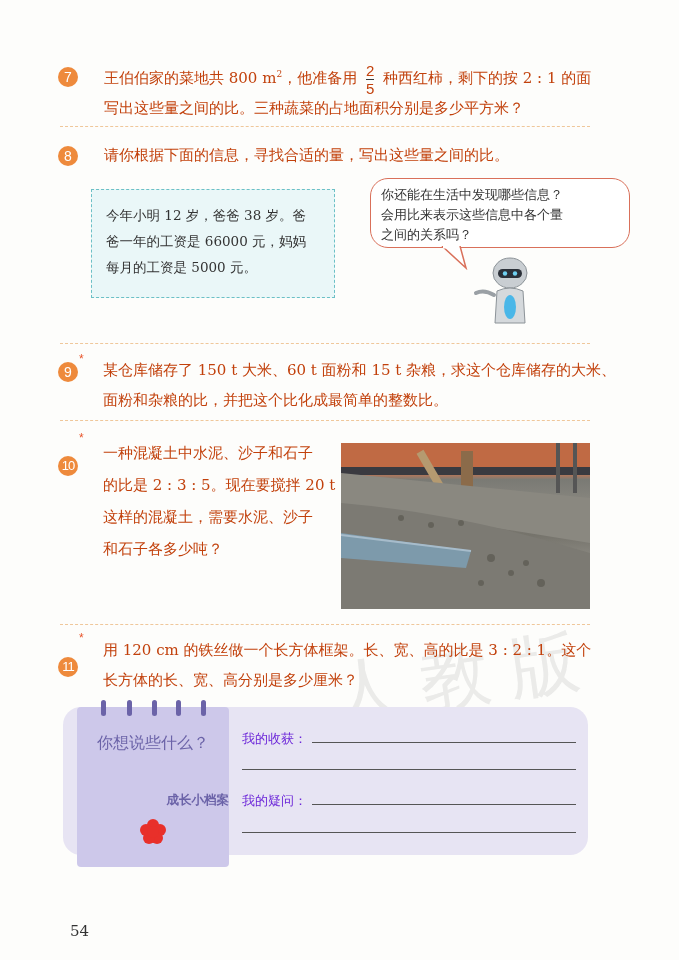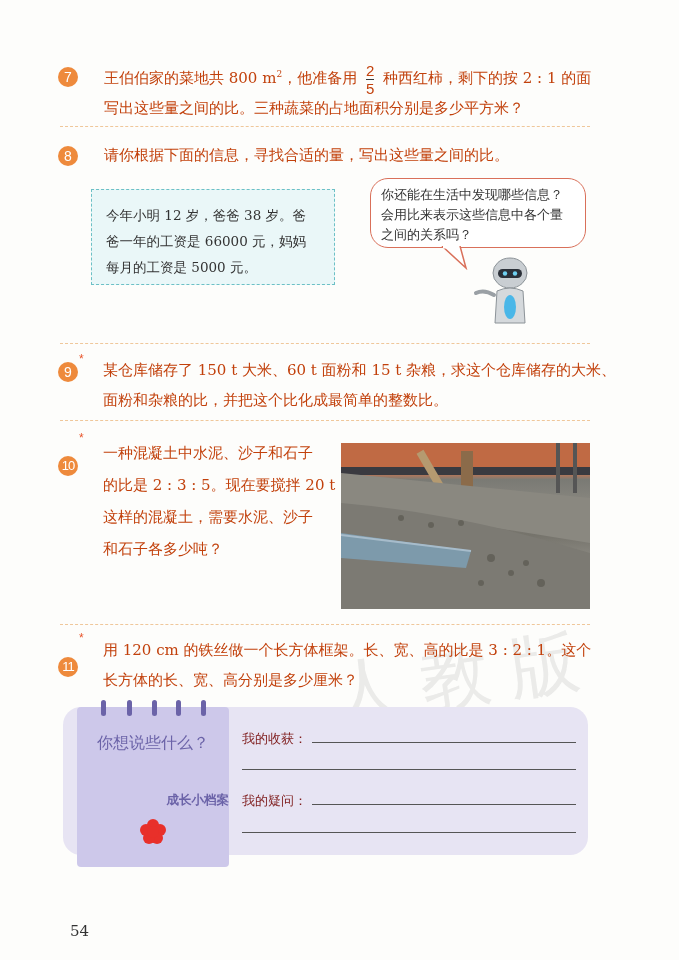--- a/index.html
+++ b/index.html
@@ -9,35 +9,35 @@
   .num { position:absolute; width:20px; height:20px; border-radius:50%; background:#ee8a3c; color:#fff;
          font-family:"Liberation Sans",sans-serif; font-size:14px; line-height:20px; text-align:center; font-weight:normal; }
   .num.wide { font-size:13px; letter-spacing:-1px;margin-top:15px; }
   .star { position:absolute; color:#e8542a; font-size:12px; font-family:"Liberation Sans",sans-serif; }
   .qtext { position:absolute; font-size:15px; line-height:30px; color:#c2410c;margin-left:12px; }
   .sep { position:absolute; left:60px; width:530px; height:0; border-top:1px dashed #efc79a; }
   .frac { display:inline-block; vertical-align:middle; text-align:center; font-family:"Liberation Sans",sans-serif;
           font-size:15px; line-height:15px; margin:0 4px; }
   .frac span { display:block; }
   .frac .bar { border-top:1px solid #3a3a3a; margin:1px 0; }
-  .infobox { position:absolute; left:91px; top:189px; width:244px; height:96px; background:#eaf7f8;
+  .infobox { position:absolute; left:91px; top:189px; width:244px; height:109px; background:#eaf7f8;
              border:1.5px dashed #6cc0c6; box-sizing:border-box; padding:12px 14px; font-size:13.5px; line-height:26px; color:#333; }
-  .bubble { position:absolute; left:370px; top:178px; width:216px; height:70px; background:#fff;
+  .bubble { position:absolute; left:370px; top:178px; width:260px; height:70px; background:#fff;
             border:1.5px solid #d9705a; border-radius:18px; padding:6px 10px; box-sizing:border-box;
             font-size:13px; line-height:20px; color:#333; }
   .photo { position:absolute; left:341px; top:443px; width:249px; height:166px; overflow:hidden;
            background:linear-gradient(180deg,#b85e3a 0%,#c97550 18%,#7a7a74 22%,#8c8a82 40%,#75736b 55%,#93918a 75%,#6f6d66 100%); }
   .card { position:absolute; left:63px; top:707px; width:525px; height:148px; background:#e7e4f3; border-radius:18px; }
   .notepad { position:absolute; left:77px; top:707px; width:152px; height:160px; background:#cdc8ea; border-radius:4px; }
   .ring { position:absolute; top:700px; width:5px; height:16px; background:#6b63a8; border-radius:3px; }
   .pad-title { position:absolute; left:77px; top:732px; width:152px; text-align:center; color:#6b63a8;
                font-family:"DejaVu Sans",sans-serif; font-size:16px; line-height:22px; }
   .pad-sub { position:absolute; left:77px; top:792px; width:152px; text-align:right; color:#6b63a8;
              font-family:"DejaVu Sans",sans-serif; font-size:12.5px; font-weight:bold; }
-  .line-label { position:absolute; font-size:13px; color:#7f1d1d; }
+  .line-label { position:absolute; font-size:13px; color:#6d28d9; }
   .wline { position:absolute; height:0; border-top:1.2px solid #555; }
   .pagenum { position:absolute; left:70px; top:906px; font-size:15px; color:#333;margin-top:16px; }
   .watermark { position:absolute; left:330px; top:630px; font-size:70px; color:rgba(200,200,200,0.35);
                font-family:"DejaVu Serif",serif; letter-spacing:20px; transform:rotate(-8deg); }
 </style>
 </head>
 <body>
 
 <div class="watermark">人教版</div>
 

